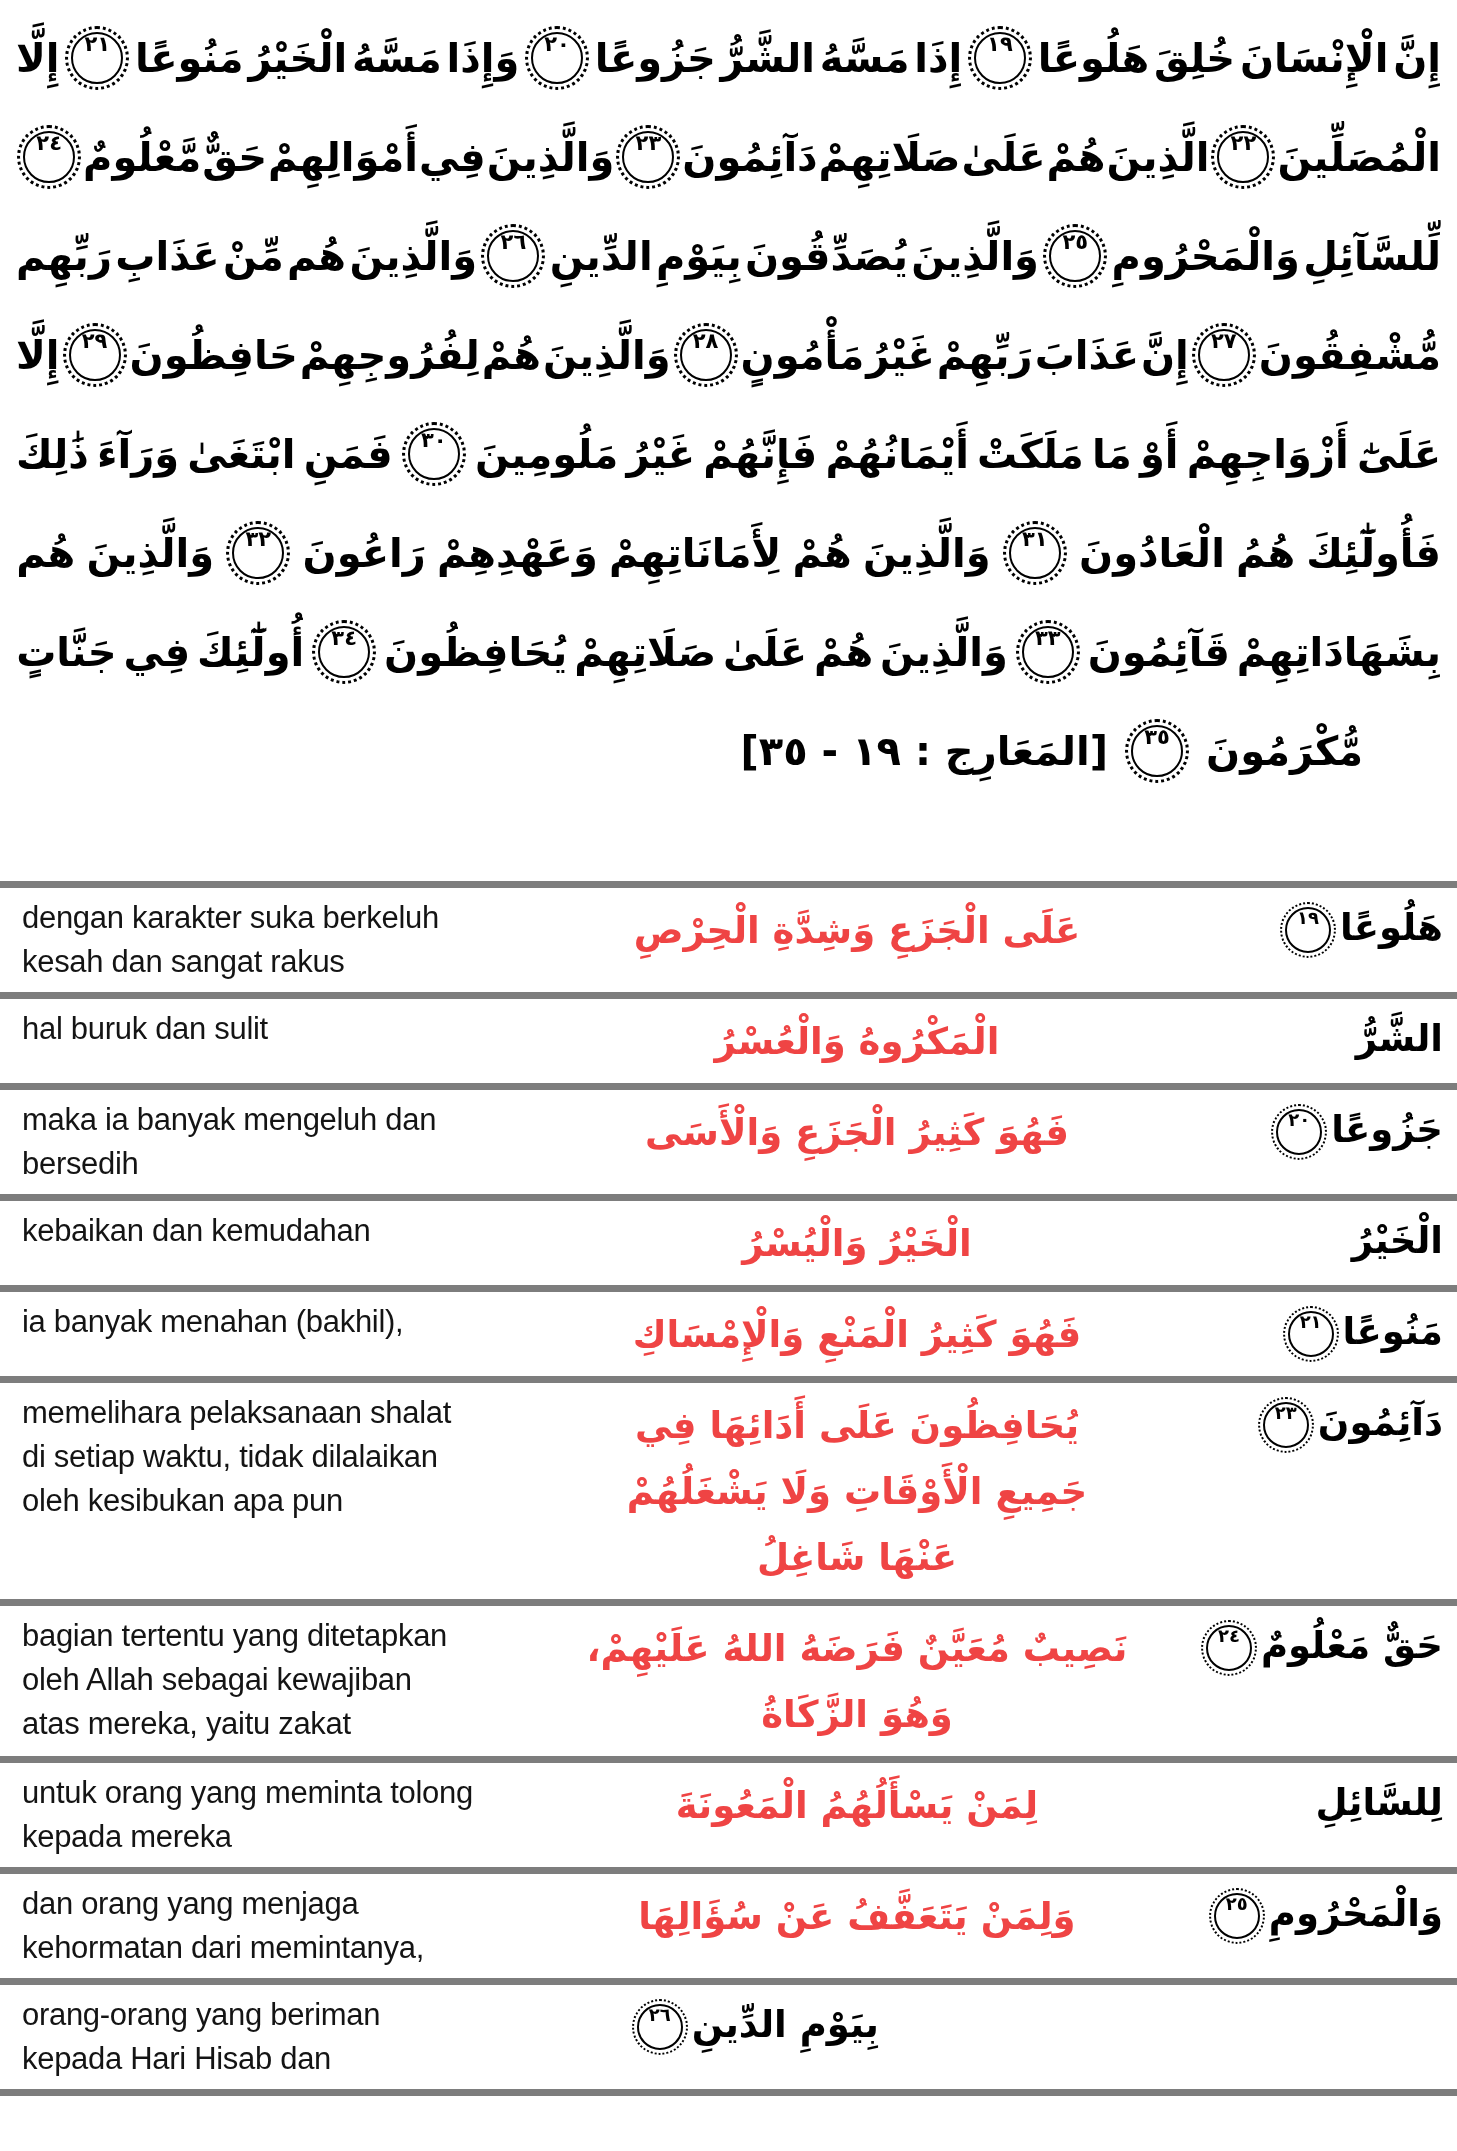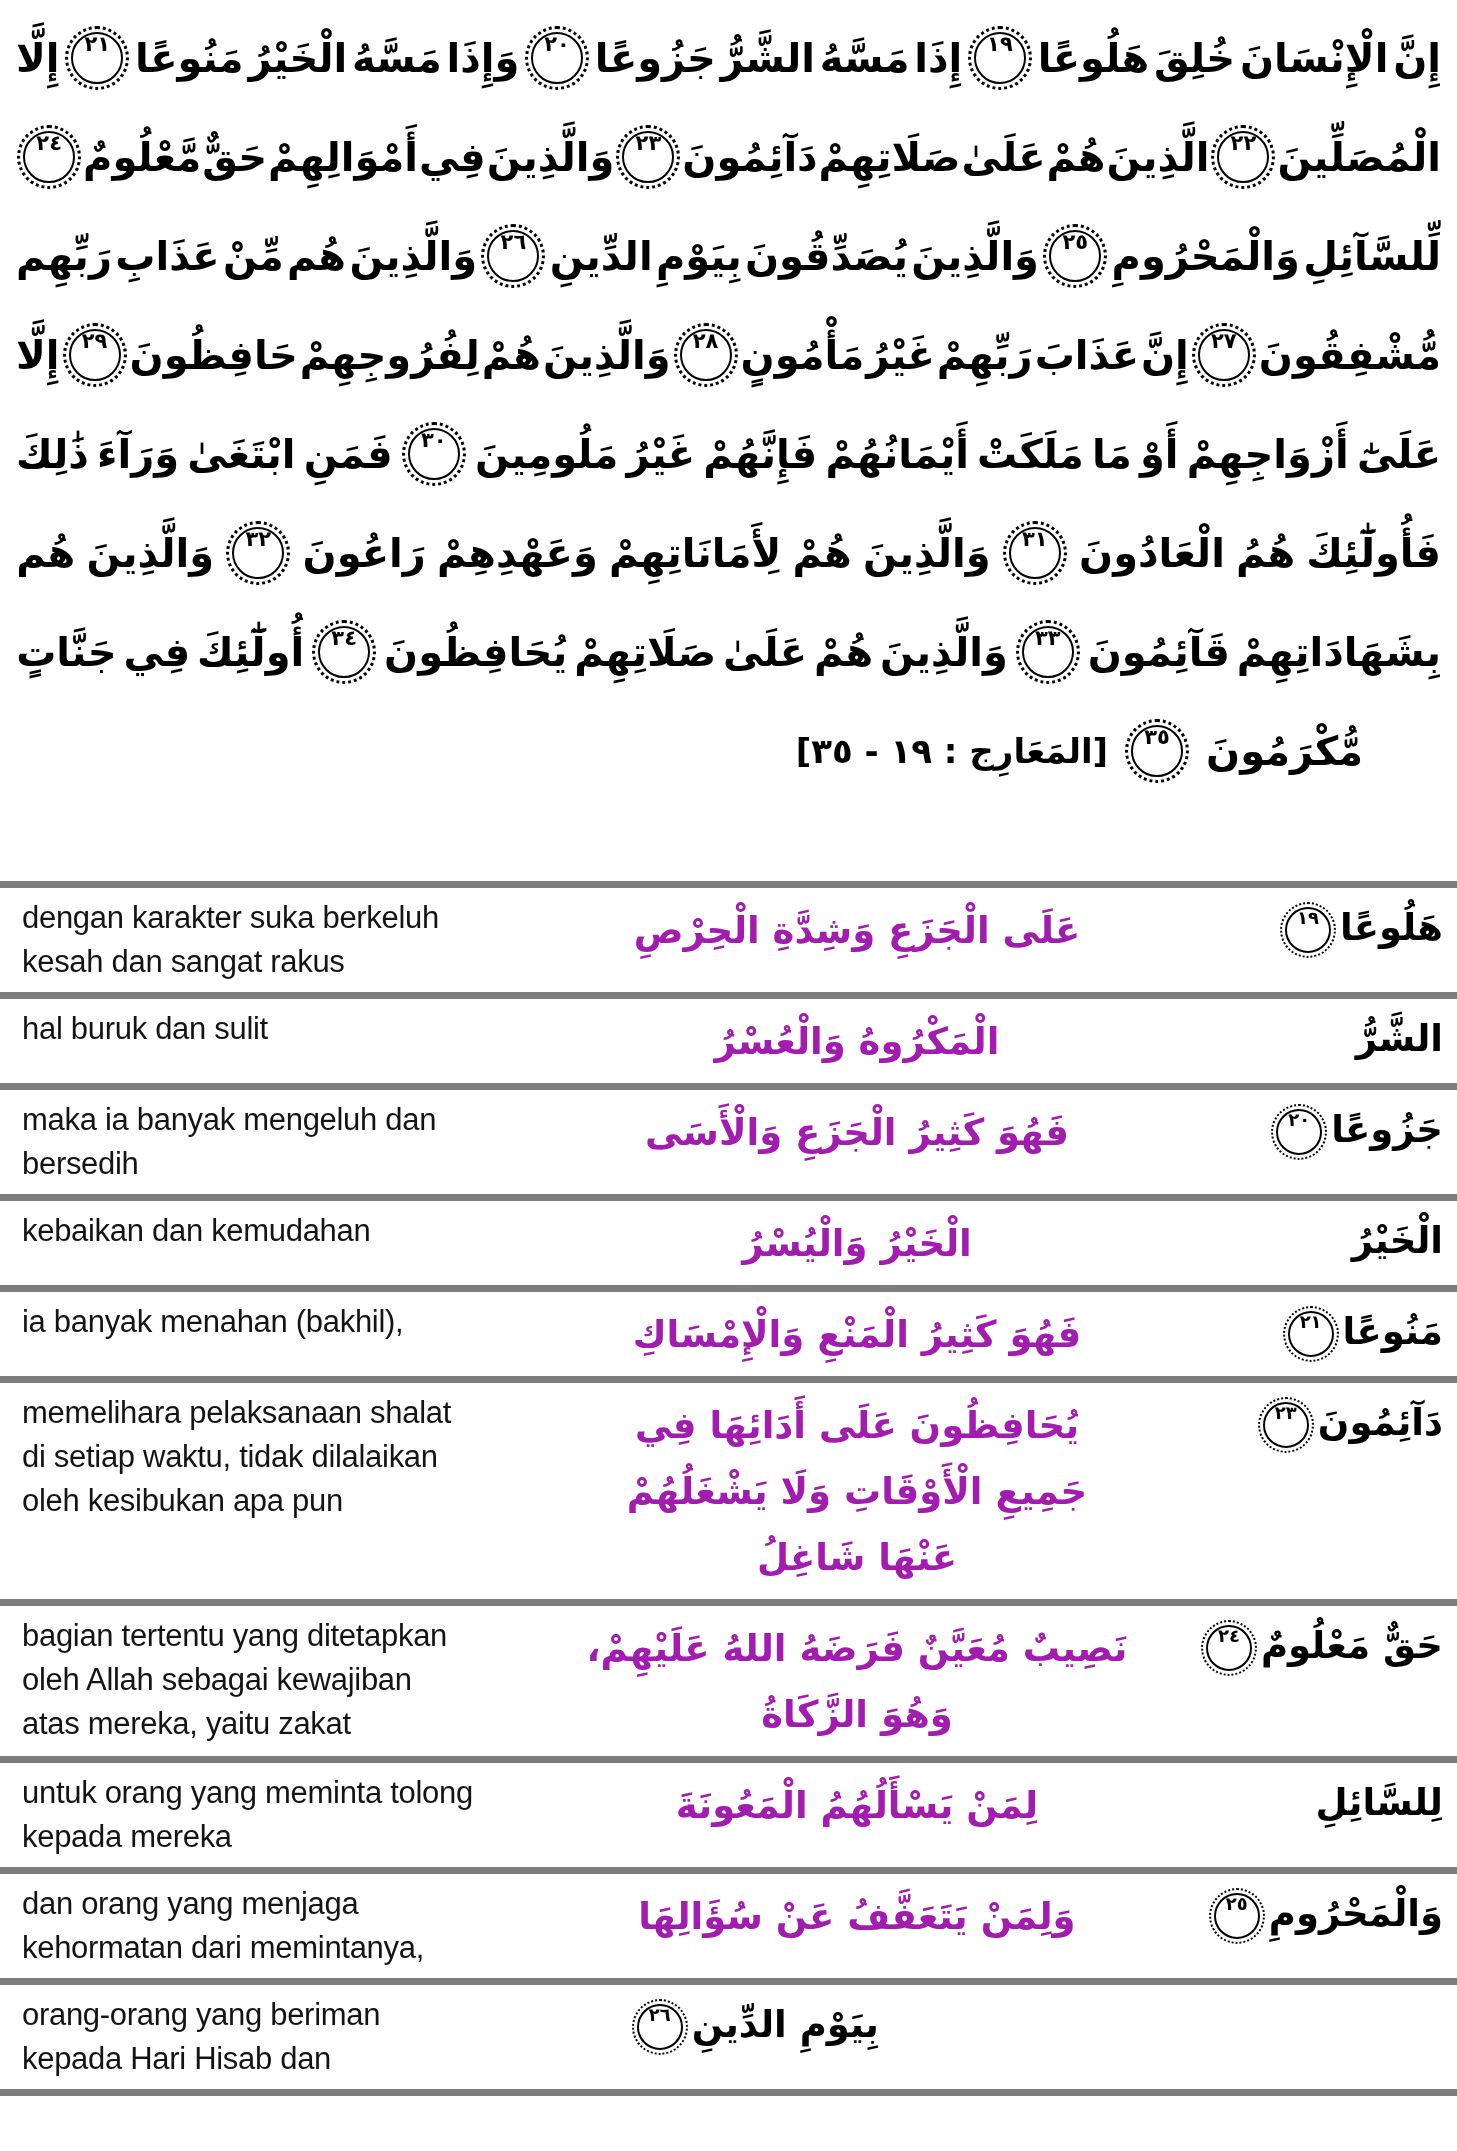--- a/index.html
+++ b/index.html
@@ -24,21 +24,21 @@
     color: #000;
     white-space: nowrap;
   }
   .quran-line.line-start {
     justify-content: flex-start;
     gap: 16px;
     padding-left: 0;
     padding-right: 78px;
   }
   .qword { flex: 0 0 auto; }
-  .qref { font-size: 34px; font-weight: 700; flex: 0 0 auto; }
+  .qref { font-size: 40px; font-weight: 700; flex: 0 0 auto; }
 
   
   .ayah-marker {
     position: relative;
     display: inline-flex;
     align-items: flex-start;
     justify-content: center;
     width: 52px; height: 52px;
     border: 2px solid #000;
     border-radius: 50%;
@@ -81,21 +81,21 @@
   }
   .col-meaning {
     flex: 1;
     direction: rtl;
     text-align: center;
     box-sizing: border-box;
     padding: 10px 8px 8px 8px;
     font-size: 37px;
     font-weight: 700;
     line-height: 66px;
-    color: #a21caf;
+    color: #ef4444;
   }
   .col-term {
     width: 318px;
     box-sizing: border-box;
     direction: rtl;
     text-align: right;
     padding: 12px 14px 0 6px;
     font-size: 37px;
     font-weight: 700;
     line-height: 56px;

